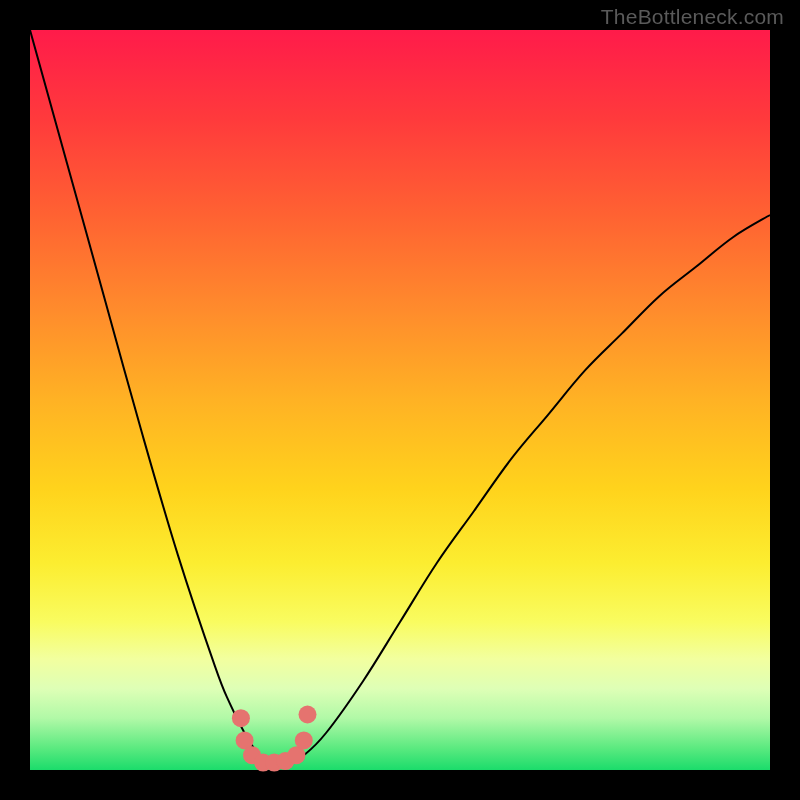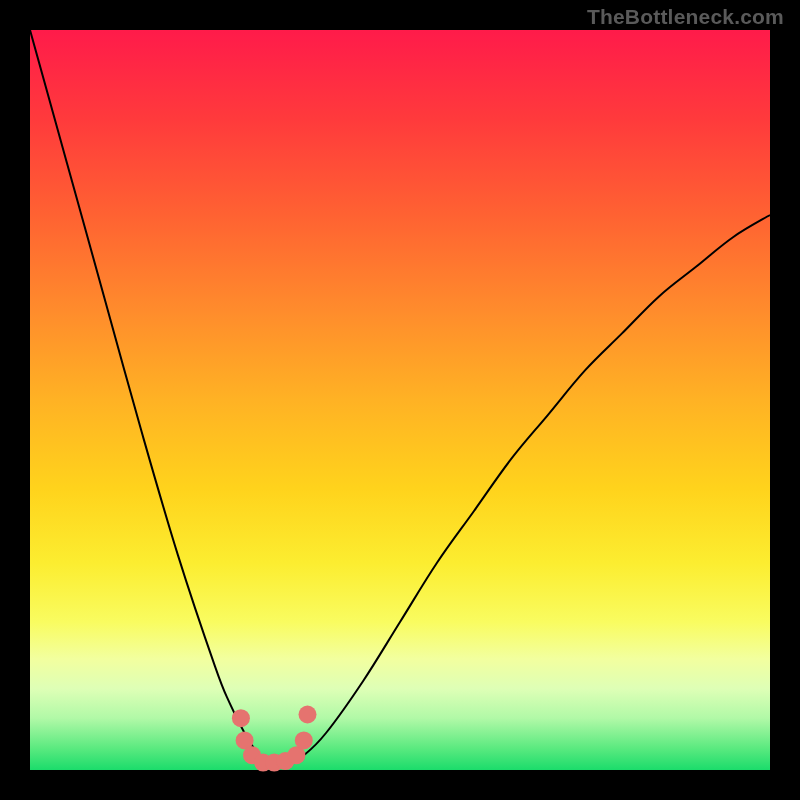--- a/index.html
+++ b/index.html
@@ -49,21 +49,21 @@
     width: 740px;
     height: 740px;
     overflow: visible;
   }
   .watermark {
     position: absolute;
     top: 5px;
     right: 16px;
     color: #5a5a5a;
     font-size: 21px;
-    font-weight: 700;
+    font-weight: 400;
     letter-spacing: 0.2px;
   }
 </style>
 </head>
 <body>
 
 <div class="frame">
 
   <div class="gradient-bg"></div>
 

